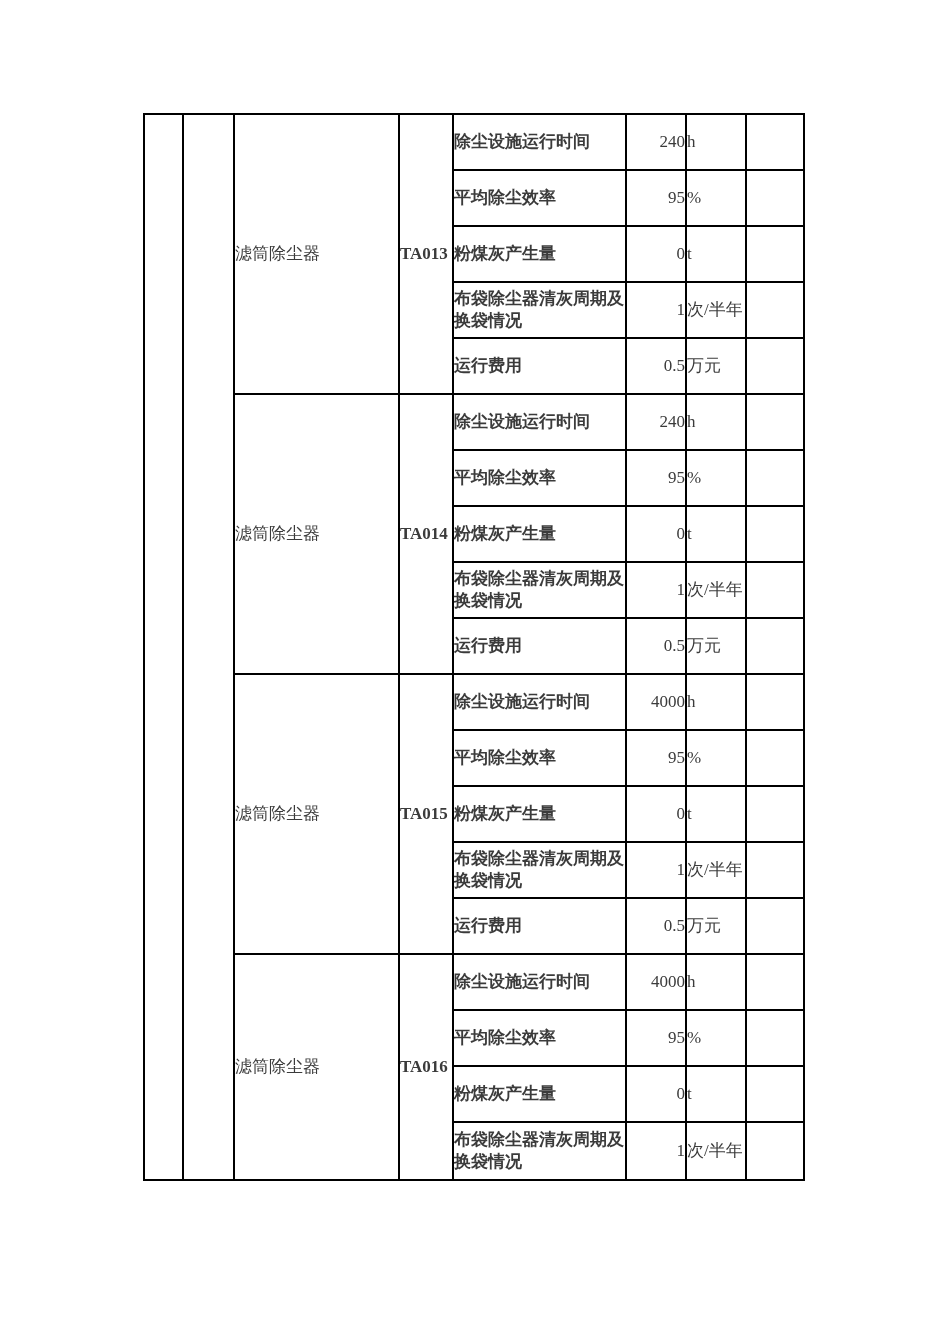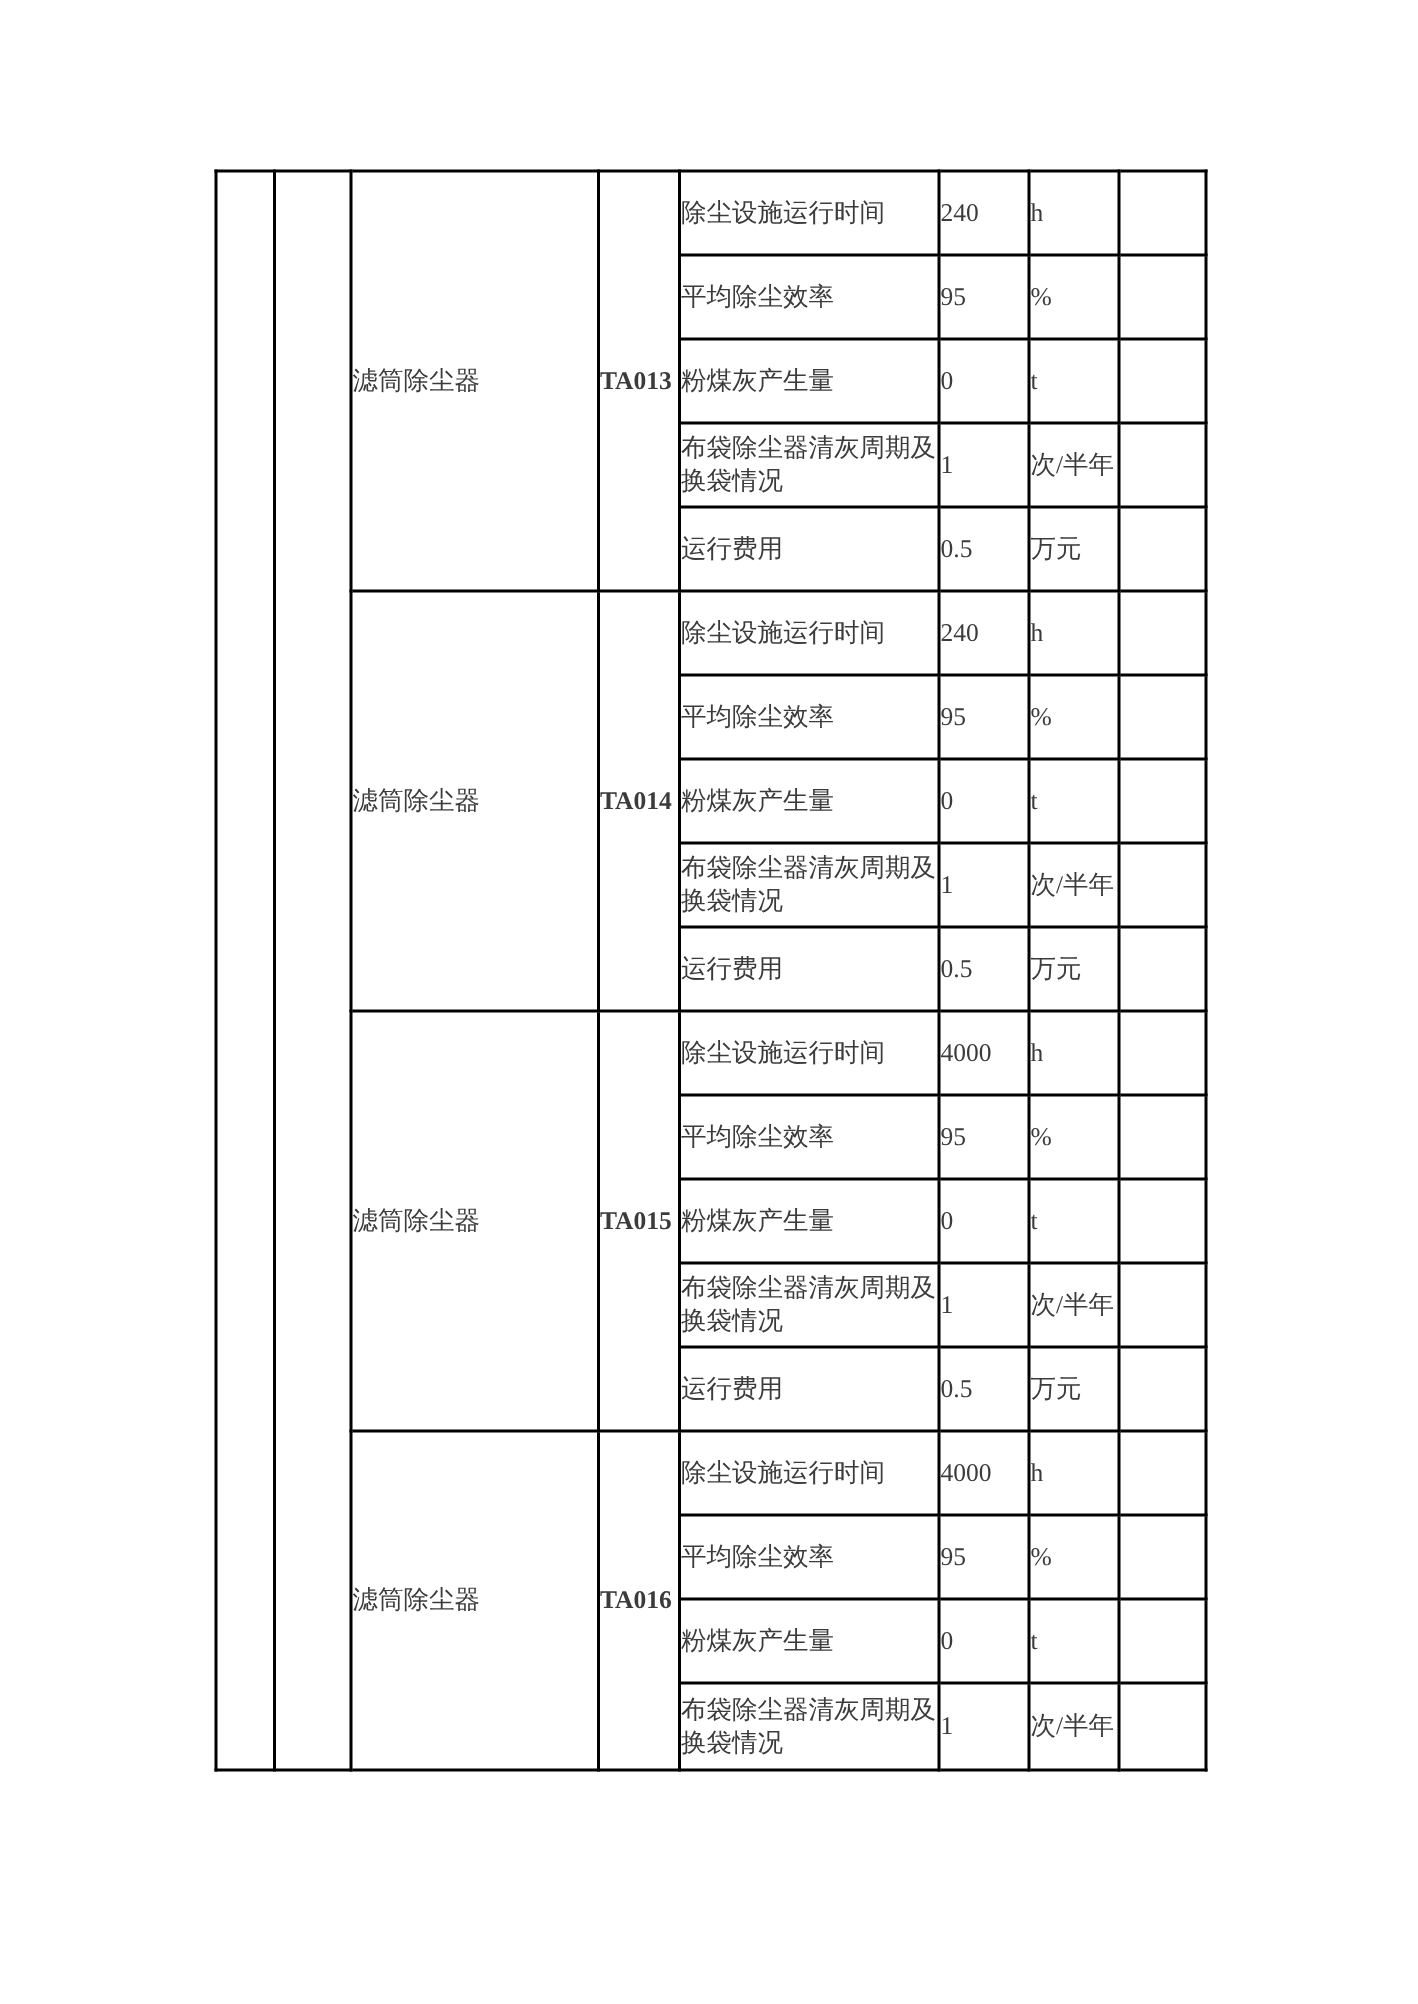--- a/index.html
+++ b/index.html
@@ -32,22 +32,22 @@
     padding: 0;
     overflow: hidden;
     word-break: break-all;
     background: #ffffff;
   }
   table.report tr { height: 56px; }
   table.report tr.h58 { height: 58px; }
   td.c-empty    { }
   td.c-equipment { padding-left: 6px; }
   td.c-code      { padding-left: 2px; font-weight: bold; }
-  td.c-param     { padding-left: 7px; padding-right: 6px; }
-  td.c-value     { padding-left: 8px; padding-right: 2px; }
+  td.c-param     { padding-left: 7px; padding-right: 6px; font-weight: bold; }
+  td.c-value     { padding-left: 8px; padding-right: 2px; text-align: right; }
   td.c-unit      { padding-left: 7px; padding-right: 4px; }
   td.c-last      { }
 </style>
 </head>
 <body>
 
 <div class="page">
   <table class="report">
     <colgroup>
       <col style="width:39px">

